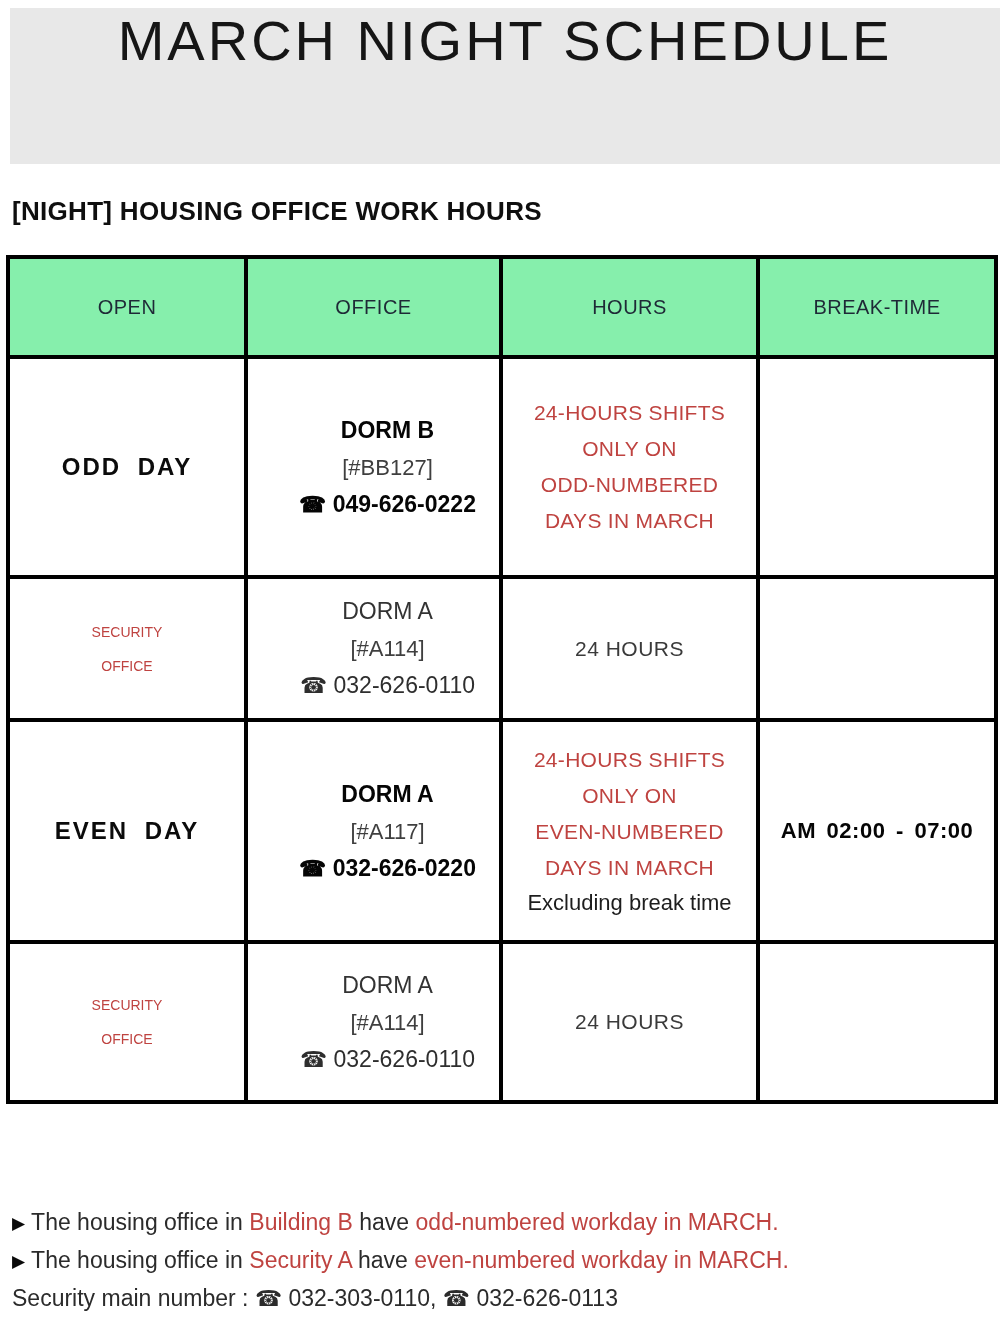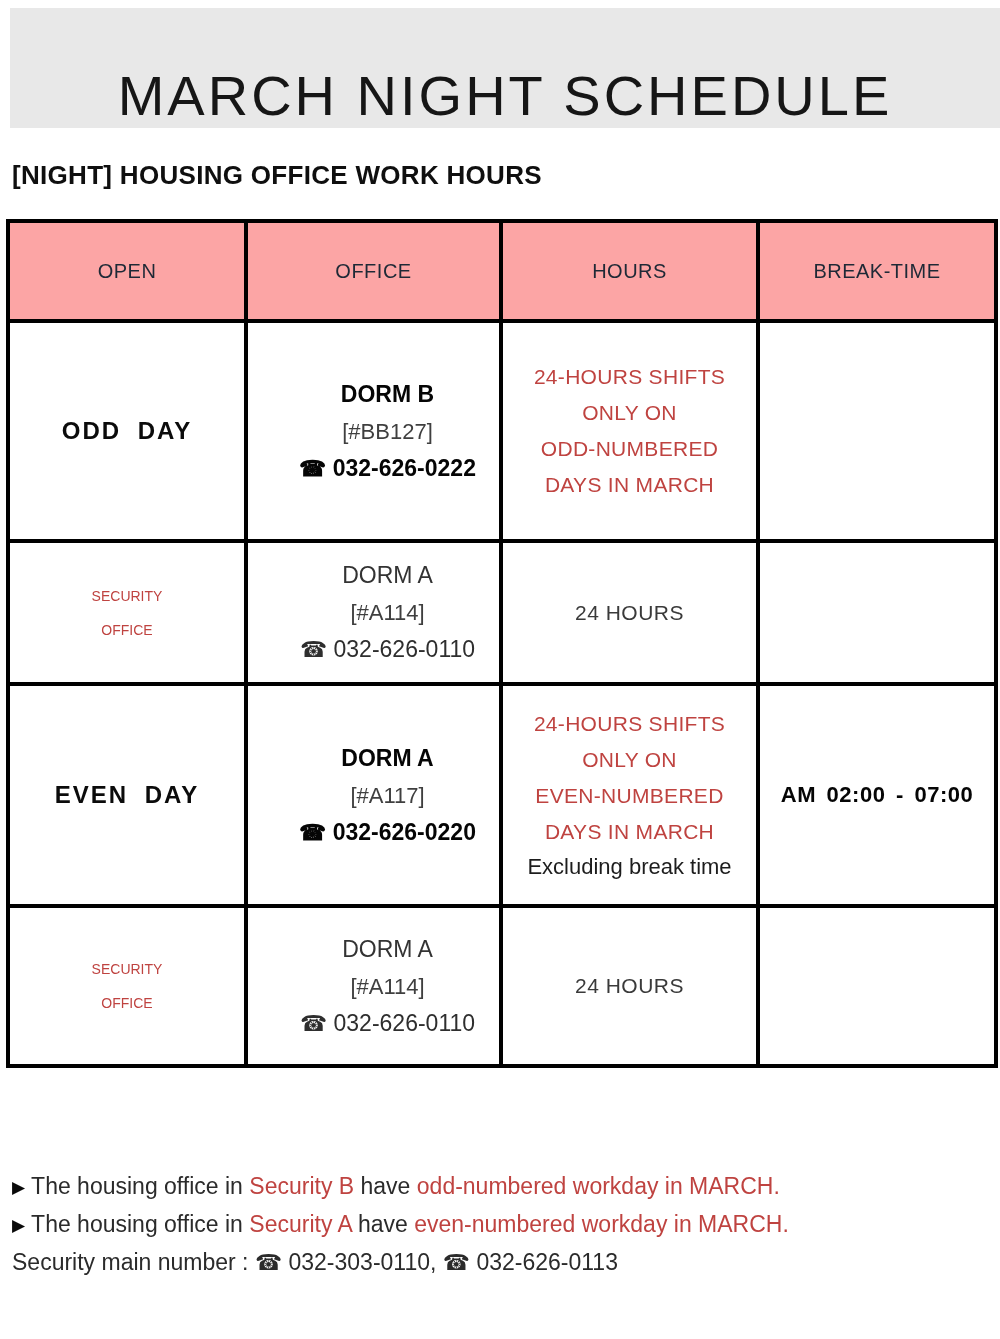--- a/index.html
+++ b/index.html
@@ -5,23 +5,23 @@
   html, body {
     margin: 0; padding: 0;
     width: 1000px; height: 1339px;
     background: #ffffff;
     font-family: "Liberation Sans", sans-serif;
     overflow: hidden;
     color: #1a1a1a;
   }
   .banner {
     margin: 8px 0 0 10px;
-    height: 120px;
+    height: 156px;
     background: #e8e8e8;
-    display: flex; align-items: flex-end; justify-content: center;
+    display: flex; align-items: flex-start; justify-content: center;
   }
   .page-title {
     font-size: 56px;
     font-weight: 400;
     letter-spacing: 3px;
     color: #161616;
     white-space: nowrap;
   }
   .subtitle {
     margin: 32px 0 0 12px;
@@ -37,21 +37,21 @@
     table-layout: fixed;
     border: 2px solid #000000;
   }
   table.schedule th, table.schedule td {
     border: 4px solid #000000;
     text-align: center;
     vertical-align: middle;
     padding: 0;
   }
   th.col-head {
-    background: #fca5a5;
+    background: #86efac;
     height: 96px;
     font-size: 20px;
     font-weight: 400;
     letter-spacing: 0.5px;
     color: #1e2936;
   }
   tr.r1 { height: 220px; }
   tr.r2 { height: 143px; }
   tr.r3 { height: 222px; }
   tr.r4 { height: 160px; }
@@ -139,21 +139,21 @@
     </tr>
   </thead>
   <tbody>
     <tr class="r1">
       <td class="open-day">
         <span>ODD DAY</span>
       </td>
       <td class="office-cell office-bold">
         <div class="office-name">DORM B</div>
         <div class="office-room">[#BB127]</div>
-        <div class="office-phone"><span class="phone-glyph">☎</span> <span>032-626-0222</span></div>
+        <div class="office-phone"><span class="phone-glyph">☎</span> <span>049-626-0222</span></div>
       </td>
       <td class="hours-red">
         <div class="red-line">24-HOURS SHIFTS</div>
         <div class="red-line">ONLY ON</div>
         <div class="red-line">ODD-NUMBERED</div>
         <div class="red-line">DAYS IN MARCH</div>
       </td>
       <td class="break-cell"></td>
     </tr>
     <tr class="r2">
@@ -198,21 +198,21 @@
         <div class="office-phone"><span class="phone-glyph">☎</span> <span>032-626-0110</span></div>
       </td>
       <td class="hours-plain">24 HOURS</td>
       <td class="break-cell"></td>
     </tr>
   </tbody>
 </table>
 
 <div class="notes-block">
   <div class="note-line">
-    <span class="bullet">▶</span><span>The housing office in </span><span class="red-text">Security B</span><span> have </span><span class="red-text">odd-numbered workday in MARCH.</span>
+    <span class="bullet">▶</span><span>The housing office in </span><span class="red-text">Building B</span><span> have </span><span class="red-text">odd-numbered workday in MARCH.</span>
   </div>
   <div class="note-line">
     <span class="bullet">▶</span><span>The housing office in </span><span class="red-text">Security A</span><span> have </span><span class="red-text">even-numbered workday in MARCH.</span>
   </div>
   <div class="contact-line">
     <span>Security main number : </span><span class="phone-glyph">☎</span> <span>032-303-0110,</span> <span class="phone-glyph">☎</span> <span>032-626-0113</span>
   </div>
 </div>
 
 </body></html>

